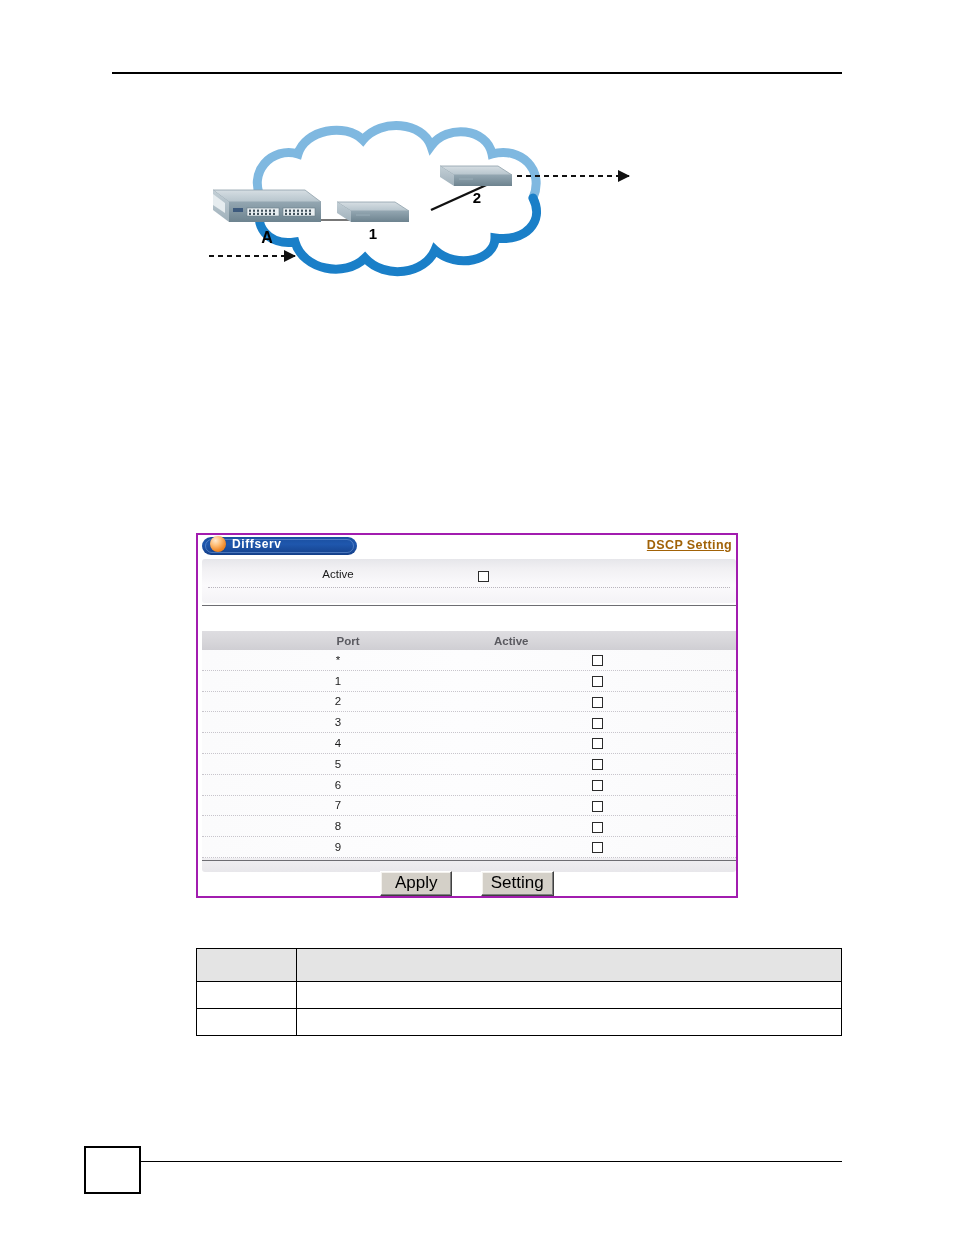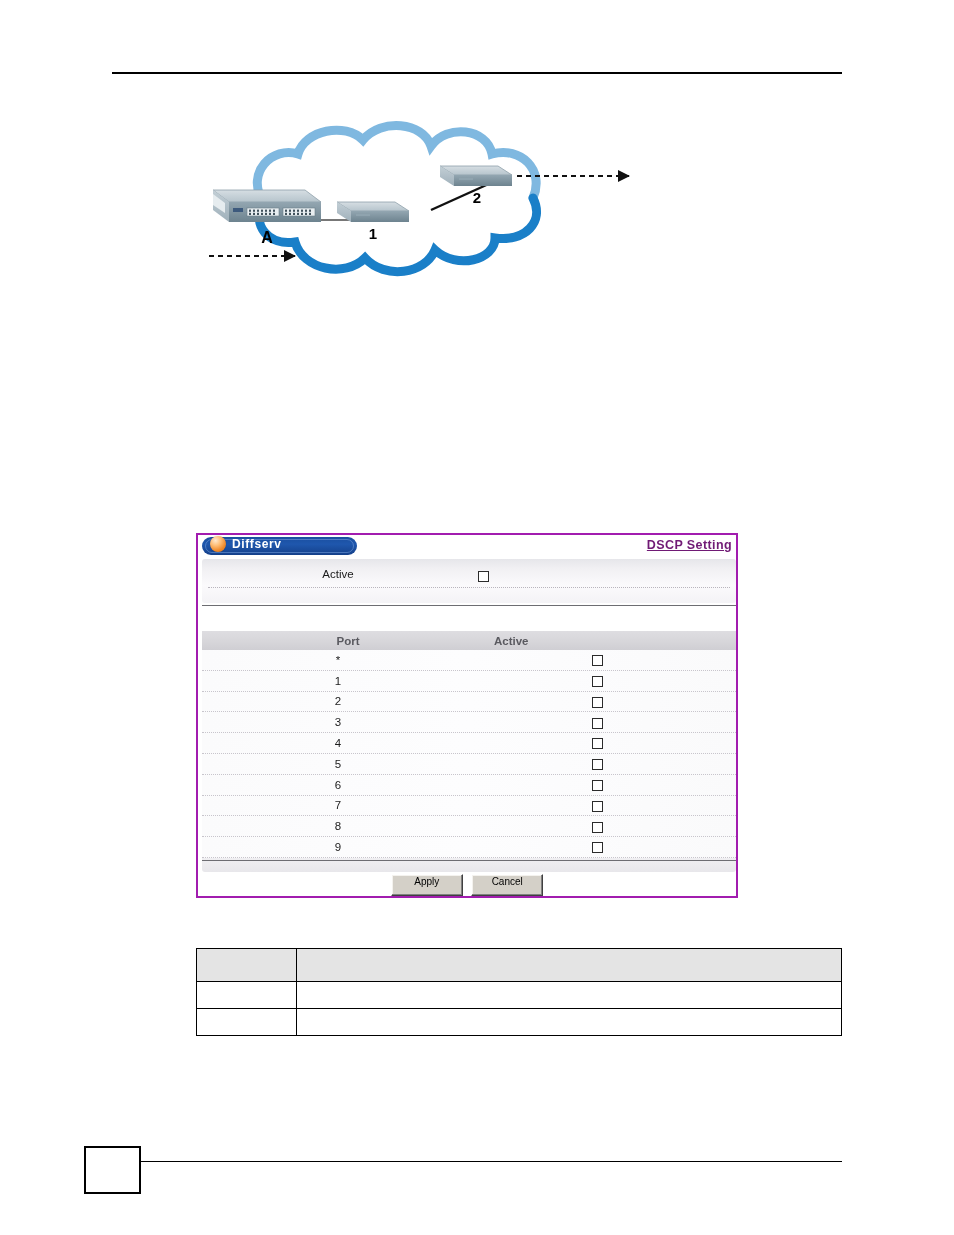--- a/index.html
+++ b/index.html
@@ -122,21 +122,21 @@
     color: #ffffff;
     letter-spacing: 0.6px;
     font-family: "Liberation Sans", sans-serif;
   }
   .dscp-link {
     position: absolute;
     right: 4px;
     top: 3px;
     font-size: 12.5px;
     font-weight: bold;
-    color: #701a75;
+    color: #a16207;
     text-decoration: underline;
     letter-spacing: 0.4px;
     cursor: pointer;
     font-family: "Liberation Sans", sans-serif;
   }
 
   
   .form-band {
     position: absolute;
     left: 4px;
@@ -261,23 +261,23 @@
   .btn-bar {
     position: absolute;
     left: 0;
     top: 336px;
     width: 100%;
     text-align: center;
   }
   .ui-btn {
     display: inline-block;
     min-width: 52px;
-    padding: 1px 9px 8px 9px;
-    margin: 0 2px;
-    font-size: 10px;
+    padding: 1px 9px 2px 9px;
+    margin: 0 12px;
+    font-size: 17px;
     color: #000000;
     background: #d4d0c8;
     border-top: 1px solid #ffffff;
     border-left: 1px solid #ffffff;
     border-right: 1px solid #404040;
     border-bottom: 1px solid #404040;
     box-shadow: inset -1px -1px 0 #808080, inset 1px 1px 0 #f4f2ee;
     cursor: pointer;
     font-family: "Liberation Sans", sans-serif;
   }
@@ -487,21 +487,21 @@
             <div class="col-port">9</div>
             <div class="col-active"><span class="cbx"></span></div>
           </div>
         </div>
       <div class="pt-foot"></div>
     </div>
 
     <div class="btn-rule"></div>
     <div class="btn-bar">
       <span class="ui-btn">Apply</span>
-      <span class="ui-btn">Cancel</span>
+      <span class="ui-btn">Setting</span>
     </div>
 
   </div>
 </div>
 
 <table id="description-table">
   <colgroup>
       <col class="c1">
       <col>
     </colgroup>

